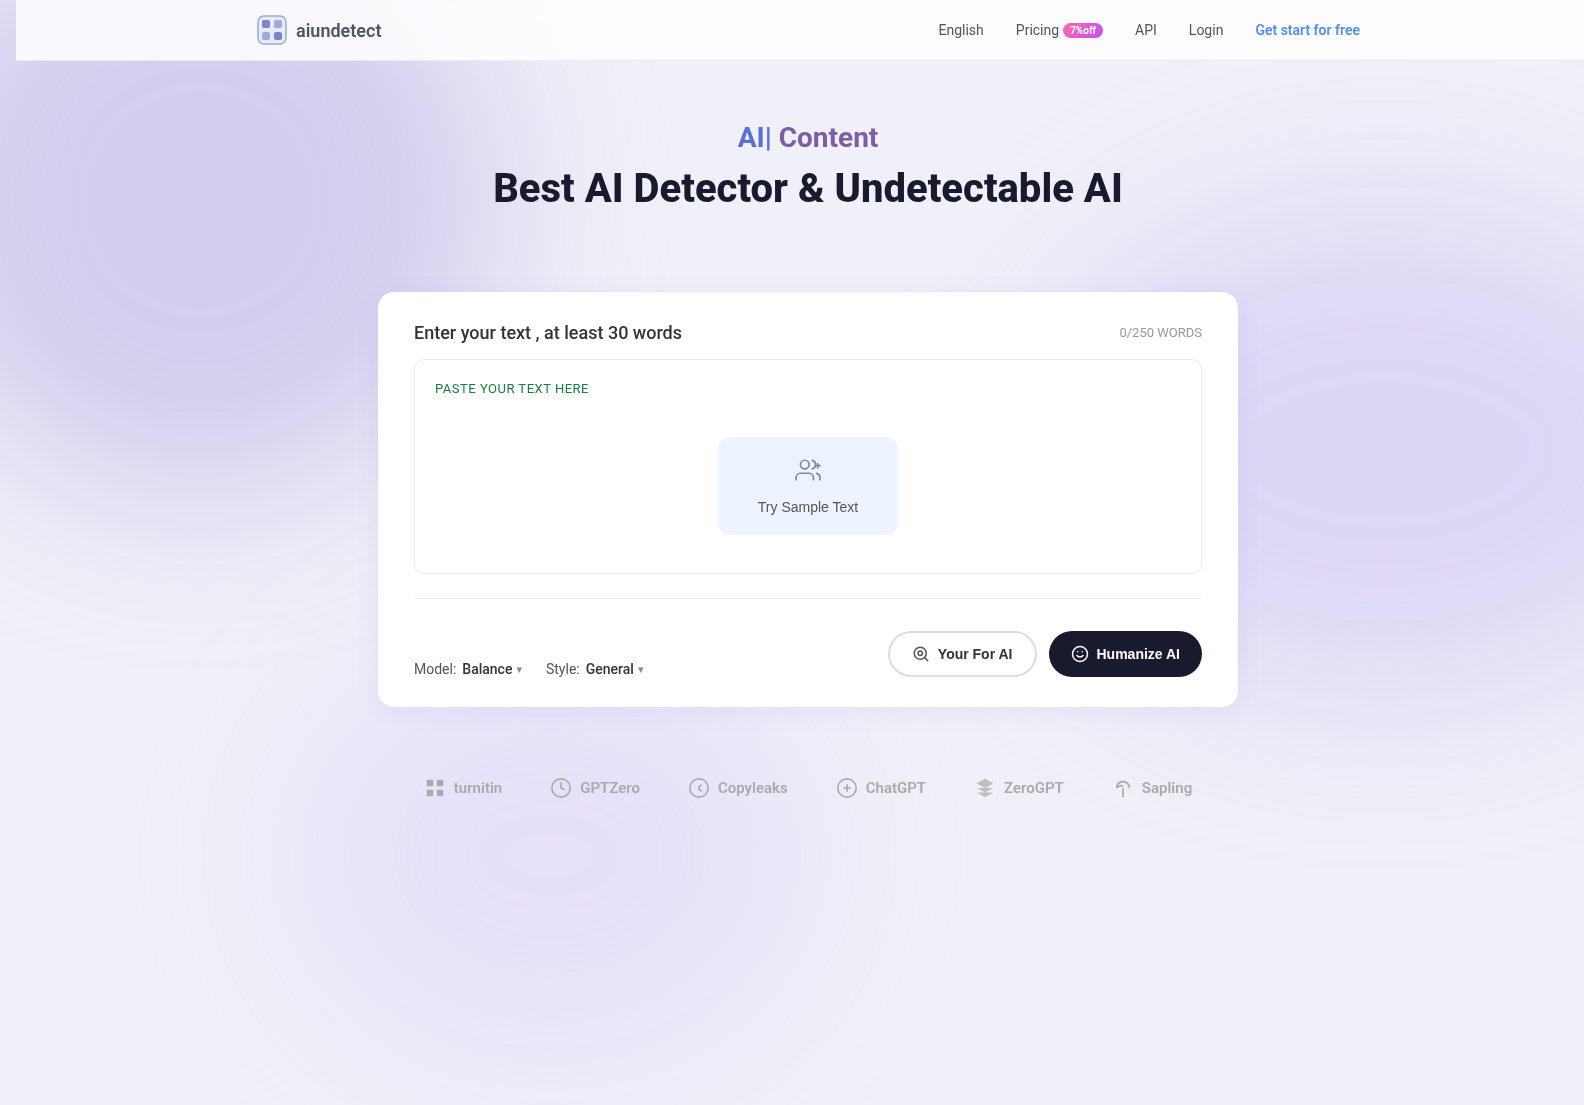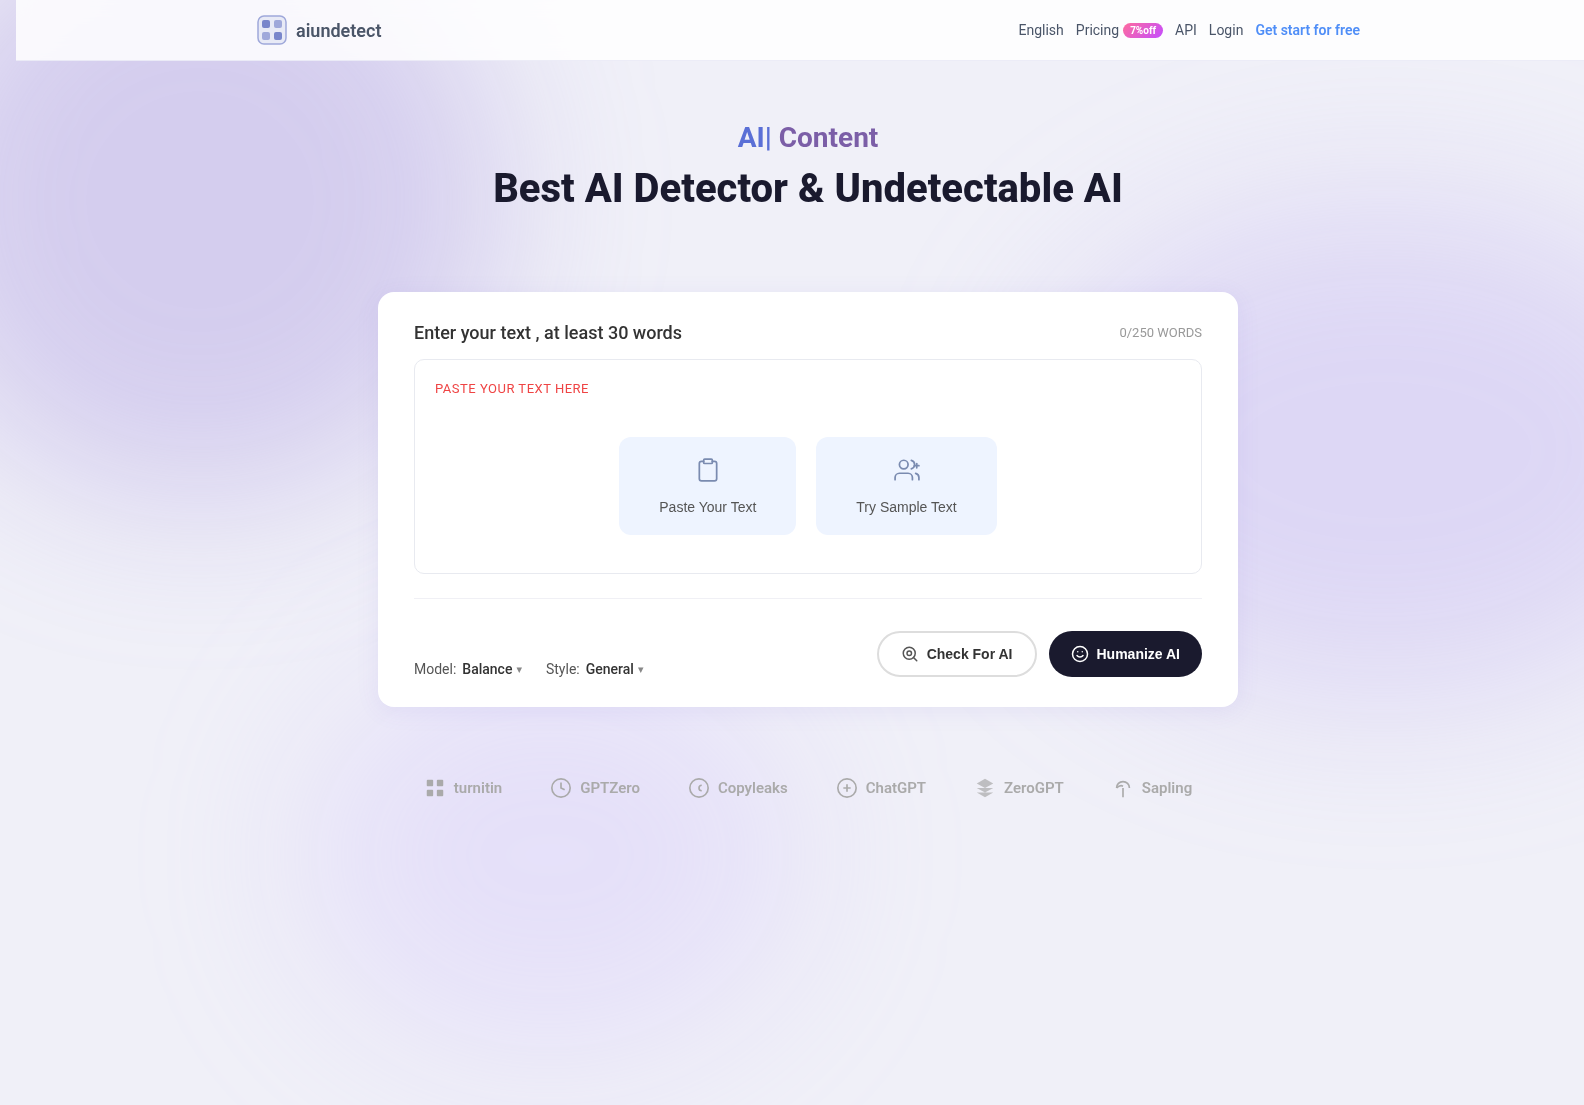--- a/index.html
+++ b/index.html
@@ -66,21 +66,21 @@
 
     .logo-text {
       font-size: 18px;
       font-weight: 600;
       color: #4a5568;
     }
 
     nav {
       display: flex;
       align-items: center;
-      gap: 12px;
+      gap: 32px;
     }
 
     .nav-link {
       font-size: 14px;
       color: #4a5568;
       text-decoration: none;
       cursor: pointer;
     }
 
     .pricing-badge {
@@ -177,21 +177,21 @@
       min-height: 200px;
       border: 1.5px solid #e8eaf0;
       border-radius: 10px;
       padding: 18px 20px;
       margin-bottom: 20px;
       position: relative;
     }
 
     .text-placeholder {
       font-size: 13px;
-      color: #ef4444;
+      color: #15803d;
       text-transform: uppercase;
       letter-spacing: 0.5px;
     }
 
     .action-buttons-row {
       display: flex;
       justify-content: center;
       gap: 20px;
       margin-top: 40px;
       margin-bottom: 20px;
@@ -365,29 +365,20 @@
   <div class="main-card">
     <div class="card-header">
       <span class="card-header-label">Enter your text , at least 30 words</span>
       <span class="word-count">0/250 WORDS</span>
     </div>
 
     <div class="text-area-wrapper">
       <span class="text-placeholder">PASTE YOUR TEXT HERE</span>
 
       <div class="action-buttons-row">
-        <button class="action-btn">
-          <span class="btn-icon">
-            <svg width="26" height="26" viewBox="0 0 24 24" fill="none" stroke="#7a8bb0" stroke-width="1.6" stroke-linecap="round" stroke-linejoin="round">
-              <rect x="8" y="2" width="8" height="4" rx="1" ry="1"></rect>
-              <path d="M16 4h2a2 2 0 0 1 2 2v14a2 2 0 0 1-2 2H6a2 2 0 0 1-2-2V6a2 2 0 0 1 2-2h2"></path>
-            </svg>
-          </span>
-          <span>Paste Your Text</span>
-        </button>
 
         <button class="action-btn">
           <span class="btn-icon">
             <svg width="26" height="26" viewBox="0 0 24 24" fill="none" stroke="#7a8bb0" stroke-width="1.6" stroke-linecap="round" stroke-linejoin="round">
               <path d="M17 21v-2a4 4 0 0 0-4-4H5a4 4 0 0 0-4 4v2"></path>
               <circle cx="9" cy="7" r="4"></circle>
               <path d="M23 21v-2a4 4 0 0 0-3-3.87"></path>
               <path d="M16 3.13a4 4 0 0 1 0 7.75"></path>
               <line x1="19" y1="8" x2="23" y2="8"></line>
               <line x1="21" y1="6" x2="21" y2="10"></line>
@@ -416,21 +407,21 @@
         </div>
       </div>
 
       <div class="footer-buttons">
         <button class="btn-check">
           <svg width="18" height="18" viewBox="0 0 24 24" fill="none" stroke="#555" stroke-width="2" stroke-linecap="round" stroke-linejoin="round">
             <circle cx="11" cy="11" r="8"></circle>
             <circle cx="11" cy="11" r="3"></circle>
             <line x1="21" y1="21" x2="16.65" y2="16.65"></line>
           </svg>
-          <span>Check For AI</span>
+          <span>Your For AI</span>
         </button>
         <button class="btn-humanize">
           <svg width="18" height="18" viewBox="0 0 24 24" fill="none" stroke="white" stroke-width="2" stroke-linecap="round" stroke-linejoin="round">
             <path d="M12 2C6.48 2 2 6.48 2 12s4.48 10 10 10 10-4.48 10-10S17.52 2 12 2z"></path>
             <path d="M8 14s1.5 2 4 2 4-2 4-2"></path>
             <line x1="9" y1="9" x2="9.01" y2="9"></line>
             <line x1="15" y1="9" x2="15.01" y2="9"></line>
           </svg>
           <span>Humanize AI</span>
         </button>

